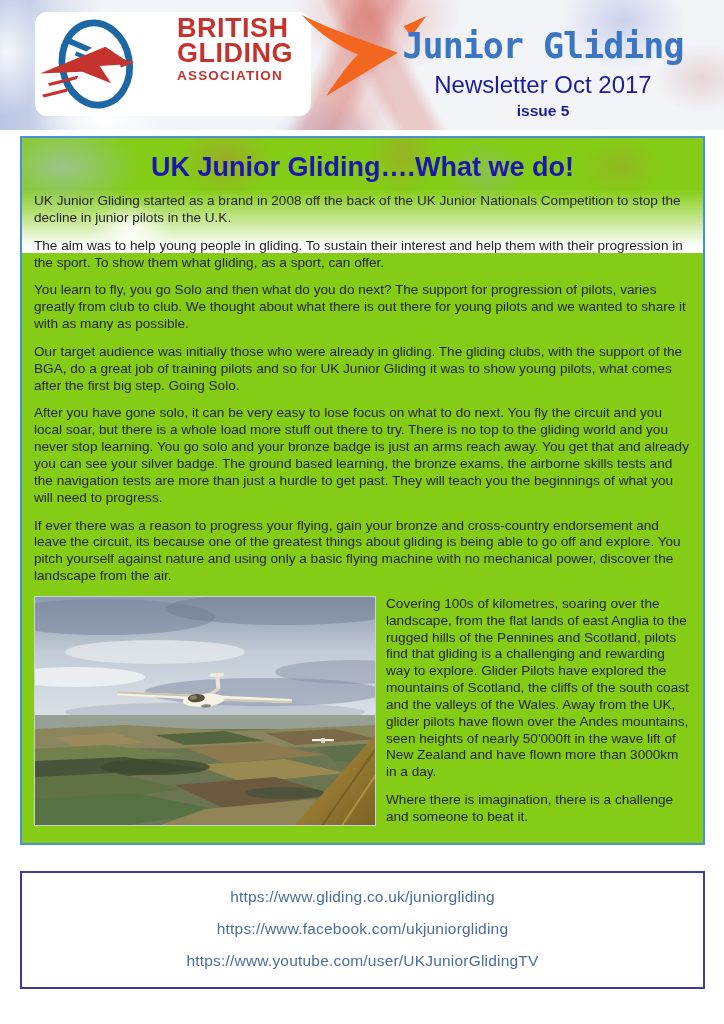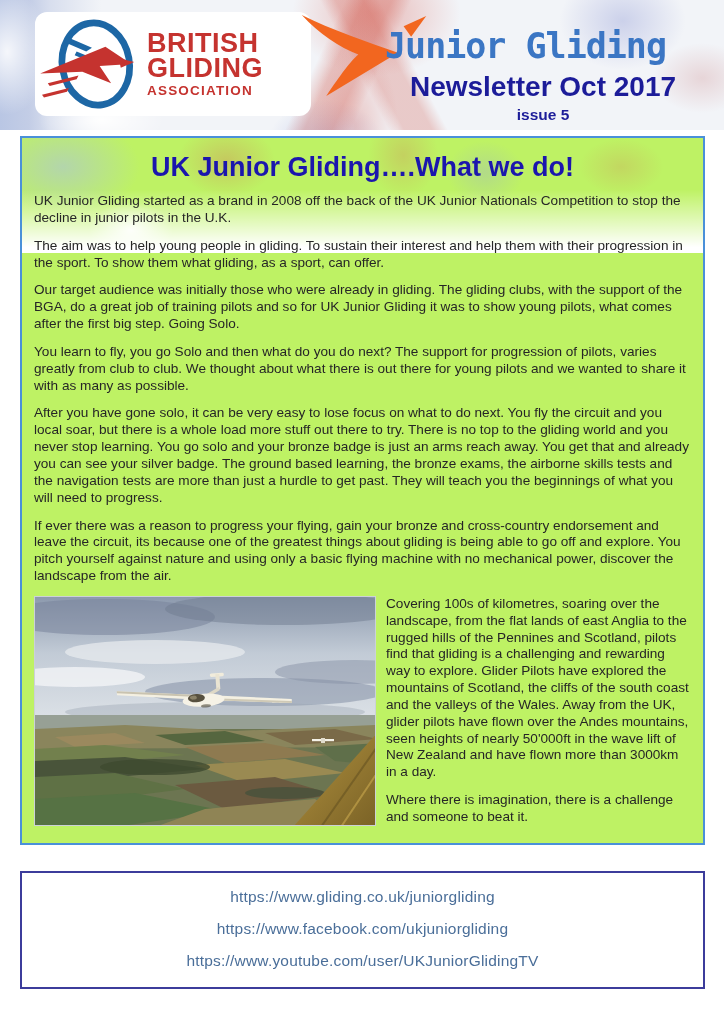--- a/index.html
+++ b/index.html
@@ -24,42 +24,42 @@
       radial-gradient(ellipse 90px 70px at 86% 16%, rgba(150,160,215,.42), rgba(150,160,215,0) 70%),
       radial-gradient(ellipse 70px 50px at 97% 60%, rgba(198,120,120,.25), rgba(198,120,120,0) 70%),
       radial-gradient(ellipse 80px 60px at 45% 110%, rgba(150,165,220,.45), rgba(150,165,220,0) 72%),
       linear-gradient(90deg, #b9c6e4 0%, #c3cde6 4%, rgba(195,205,230,.55) 7%, rgba(195,205,230,0) 14%),
       linear-gradient(#f2f4f8, #f2f4f8);
   }
 
   .logo-card {
     position:absolute; left:35px; top:12px; width:276px; height:104px;
     background:#ffffff; border-radius:12px;
-    display:flex; align-items:center; padding:4px 8px 4px 2px;
+    display:flex; padding:4px 8px 4px 2px;gap:30px;
   }
   .bga-mark { width:108px; height:96px; flex:0 0 auto; }
   .bga-text { line-height:.92; padding-left:2px; }
   .bga-line { font-size:27px; font-weight:800; color:#c5332f; letter-spacing:.5px; }
   .bga-sub  { font-size:13.5px; font-weight:700; color:#c5332f; letter-spacing:1.2px; margin-top:4px; }
 
   .jg-arrow { position:absolute; left:298px; top:10px; width:132px; height:92px; }
 
   .brand-col { position:absolute; left:385px; top:26px; width:316px; text-align:center; }
   .brand-name {
     font-family:"DejaVu Sans Mono", monospace;
     font-size:35px; font-weight:700; color:#3b76c4;
-    letter-spacing:-1px; white-space:nowrap; text-align:left;
-  }
-  .newsletter-line { font-size:28px; font-weight:700; color:#1c1c99; margin-top:5px; }
+    letter-spacing:-1px; white-space:nowrap; text-align:center;
+  }
+  .newsletter-line { font-size:24px; font-weight:400; color:#1c1c99; margin-top:5px; }
   .issue-line { font-size:15.5px; font-weight:700; color:#1c1c99; margin-top:3px; }
 
   
   .article-box {
     position:absolute; left:20px; top:136px; width:685px; height:709px;
-    border:2px solid #4a90d9; background:#bef264; overflow:hidden;
+    border:2px solid #4a90d9; background:#84cc16; overflow:hidden;
   }
   .article-texture {
     position:absolute; left:0; top:0; width:100%; height:115px; pointer-events:none;
     background:
       linear-gradient(to bottom, rgba(255,255,255,0) 0%, rgba(255,255,255,0) 45%, #ffffff 95%),
       radial-gradient(ellipse 110px 70px at 6% 25%, rgba(170,190,230,.55), rgba(170,190,230,0) 70%),
       radial-gradient(ellipse 60px 40px at 16% 80%, rgba(255,255,255,.9), rgba(255,255,255,0) 70%),
       radial-gradient(ellipse 70px 50px at 30% 20%, rgba(214,92,80,.28), rgba(214,92,80,0) 70%),
       radial-gradient(ellipse 50px 60px at 56% 15%, rgba(214,92,80,.22), rgba(214,92,80,0) 70%),
       radial-gradient(ellipse 55px 45px at 68% 30%, rgba(150,165,220,.30), rgba(150,165,220,0) 70%),
@@ -123,22 +123,22 @@
   </div>
 </div>
 
 <div class="article-box">
   <div class="article-texture"></div>
   <div class="article-inner">
     <h1 class="article-title">UK Junior Gliding….What we do!</h1>
 
     <p>UK Junior Gliding started as a brand in 2008 off the back of the UK Junior Nationals Competition to stop the decline in junior pilots in the U.K.</p>
     <p>The aim was to help young people in gliding. To sustain their interest and help them with their progression in the sport. To show them what gliding, as a sport, can offer.</p>
+    <p>You learn to fly, you go Solo and then what do you do next? The support for progression of pilots, varies greatly from club to club. We thought about what there is out there for young pilots and we wanted to share it with as many as possible.</p>
     <p>Our target audience was initially those who were already in gliding. The gliding clubs, with the support of the BGA, do a great job of training pilots and so for UK Junior Gliding it was to show young pilots, what comes after the first big step. Going Solo.</p>
-    <p>You learn to fly, you go Solo and then what do you do next? The support for progression of pilots, varies greatly from club to club. We thought about what there is out there for young pilots and we wanted to share it with as many as possible.</p>
     <p>After you have gone solo, it can be very easy to lose focus on what to do next. You fly the circuit and you local soar, but there is a whole load more stuff out there to try. There is no top to the gliding world and you never stop learning. You go solo and your bronze badge is just an arms reach away. You get that and already you can see your silver badge. The ground based learning, the bronze exams, the airborne skills tests and the navigation tests are more than just a hurdle to get past. They will teach you the beginnings of what you will need to progress.</p>
     <p>If ever there was a reason to progress your flying, gain your bronze and cross-country endorsement and leave the circuit, its because one of the greatest things about gliding is being able to go off and explore. You pitch yourself against nature and using only a basic flying machine with no mechanical power, discover the landscape from the air.</p>
 
     <div class="photo-row">
       <div class="photo-frame">
         <svg width="342" height="230" viewBox="0 0 342 230">
           <defs>
             <linearGradient id="sky" x1="0" y1="0" x2="0" y2="1">
               <stop offset="0" stop-color="#8d9aae"></stop>
               <stop offset="0.45" stop-color="#c2cbd6"></stop>

